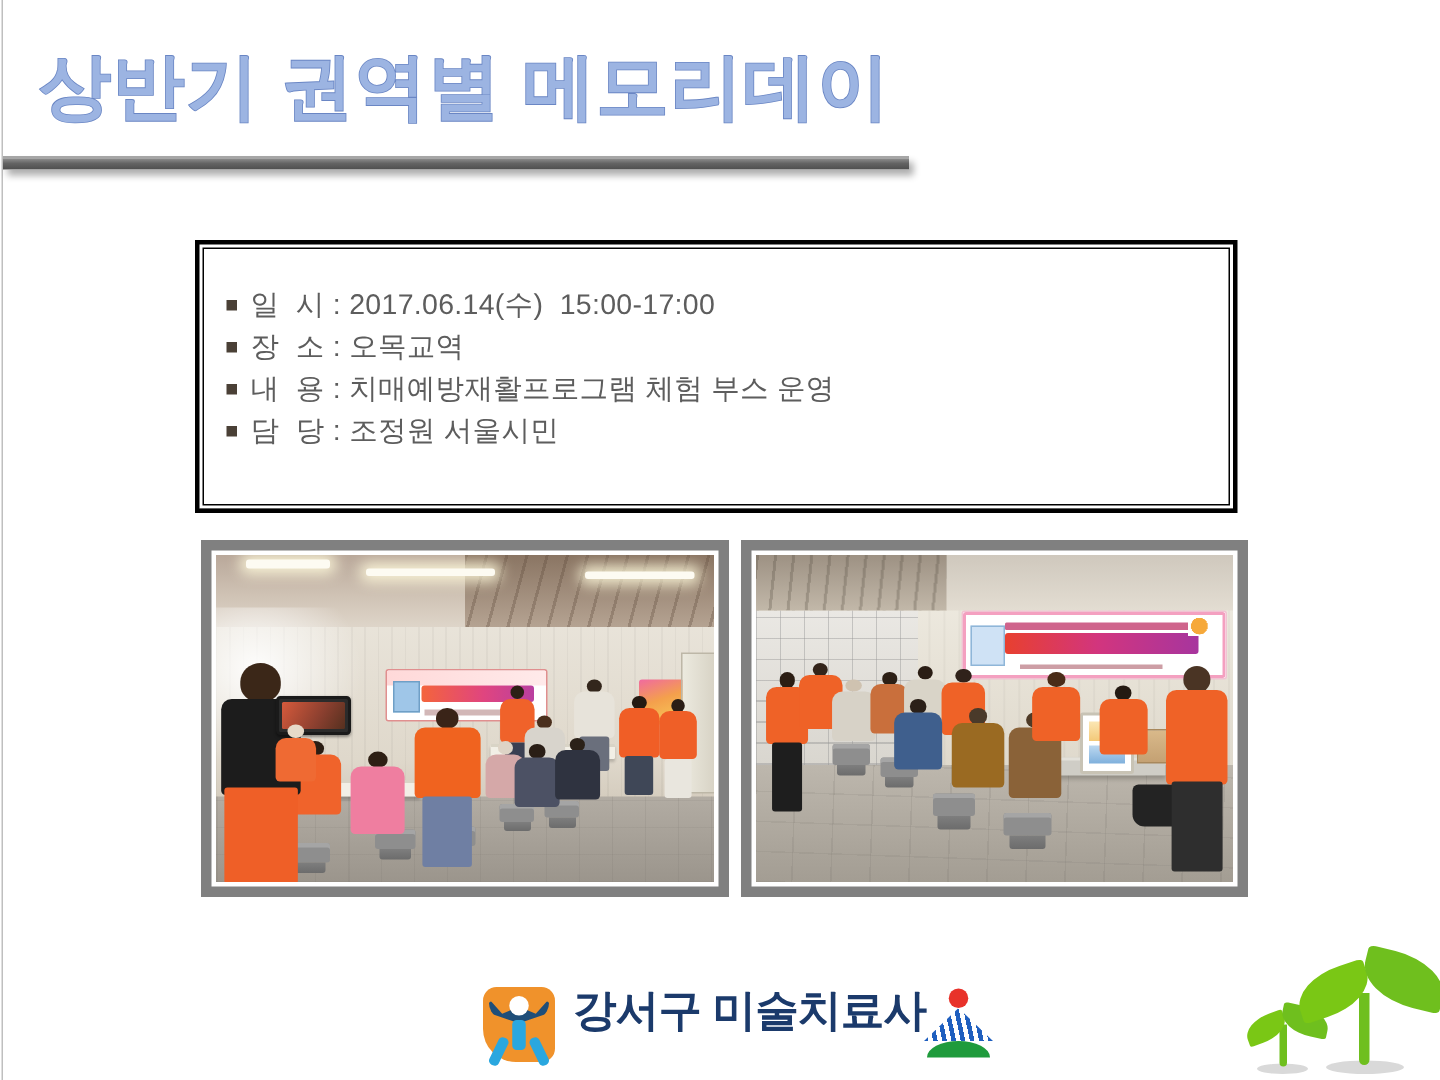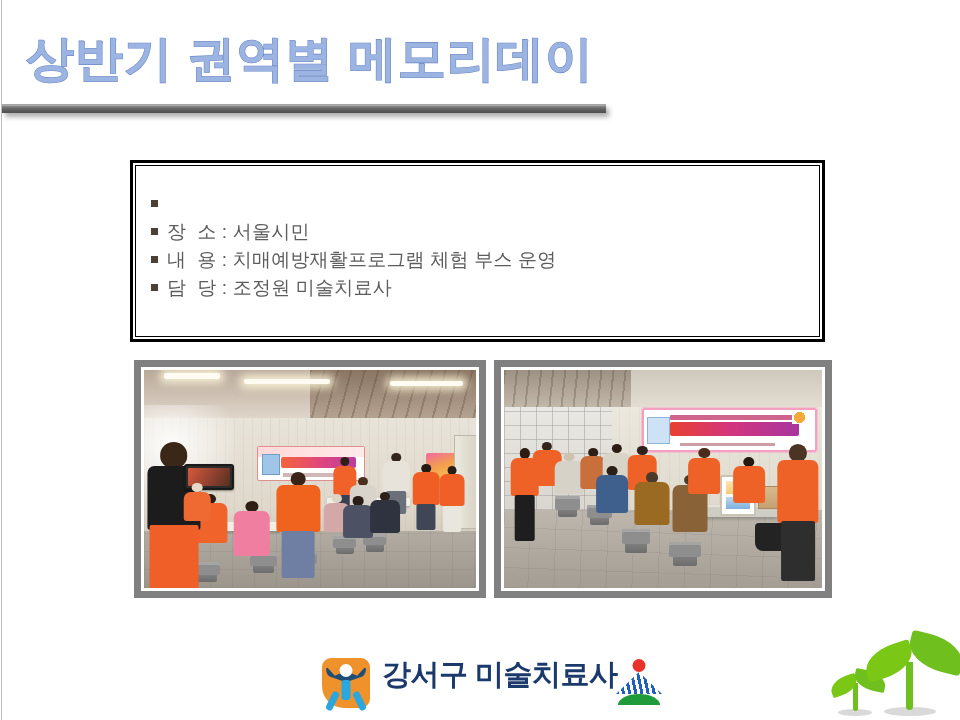--- a/index.html
+++ b/index.html
@@ -458,36 +458,37 @@
 
   <div class="slide-title">상반기 권역별 메모리데이</div>
   <div class="title-bar"></div>
   <div class="title-bar-highlight"></div>
 
   <div class="info-box">
     <ul class="info-list">
 
       <li class="info-item">
         <span class="info-bullet"></span>
+        <span class="info-text">일  시 : 2017.06.14(수)  15:00-17:00</span>
       </li>
 
 
       <li class="info-item">
         <span class="info-bullet"></span>
-        <span class="info-text">장  소 : 서울시민</span>
+        <span class="info-text">장  소 : 오목교역</span>
       </li>
 
       <li class="info-item">
         <span class="info-bullet"></span>
         <span class="info-text">내  용 : 치매예방재활프로그램 체험 부스 운영</span>
       </li>
 
       <li class="info-item">
         <span class="info-bullet"></span>
-        <span class="info-text">담  당 : 조정원 미술치료사</span>
+        <span class="info-text">담  당 : 조정원 서울시민</span>
       </li>
 
     </ul>
   </div>
 
   <div class="photo-frame left">
     <div class="photo-inner">
       <div class="scene">
         <div class="s-wall"></div>
         <div class="s-ceiling"></div>

